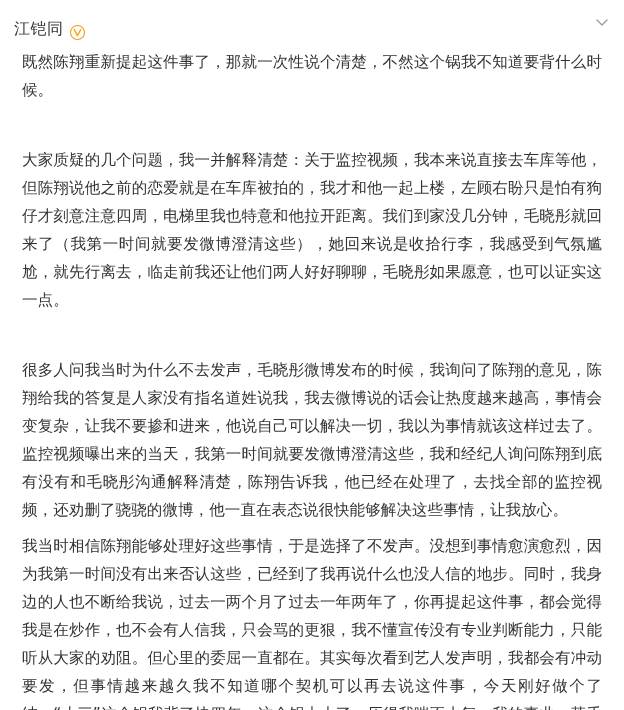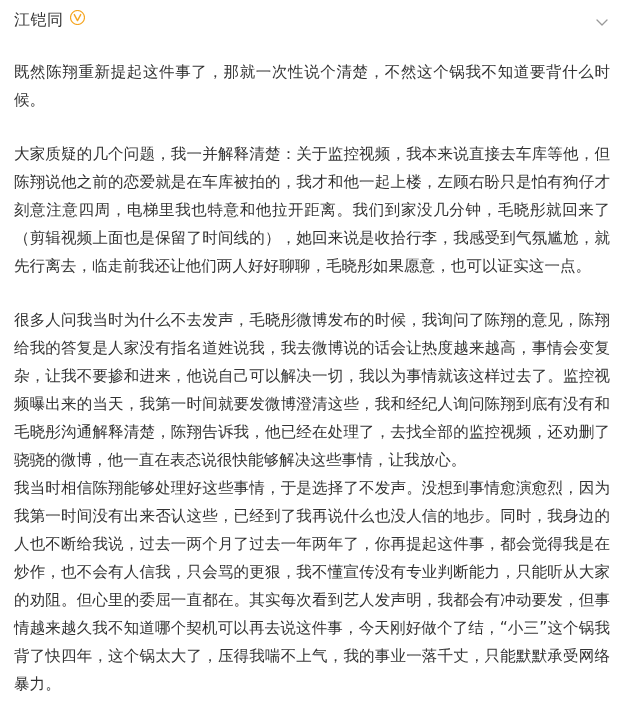--- a/index.html
+++ b/index.html
@@ -16,23 +16,23 @@
   }
   .post {
     position: relative;
     width: 624px;
     height: 710px;
     box-sizing: border-box;
     padding: 10px 14px 0 14px;
   }
   .header {
     display: flex;
-    align-items: flex-start;
+    align-items: flex-end;
     height: 30px;
-    margin-bottom: 18px;
+    margin-bottom: 6px;
   }
   .author-name {
     font-size: 16px;
     color: #333333;
     font-weight: normal;
     letter-spacing: 0.5px;
   }
   .verified-badge {
     margin-left: 6px;
     width: 15px;
@@ -52,21 +52,21 @@
     justify-content: center;
   }
   .body-text {
     font-size: 15.5px;
     line-height: 28px;
     color: #333333;
     text-align: justify;
     letter-spacing: 0.1px;
   }
   .para {
-    margin: 0;
+    margin: 8px;
     padding: 0;
   }
   .spacer {
     height: 26px;
   }
 </style>
 </head>
 <body>
 
 <div class="post">
@@ -83,20 +83,20 @@
 
   <span class="chevron">
     <svg width="14" height="14" viewBox="0 0 14 14" aria-hidden="true">
       <path d="M2 5 L7 10 L12 5" fill="none" stroke="#999999" stroke-width="1.3" stroke-linecap="round" stroke-linejoin="round"></path>
     </svg>
   </span>
 
   <div class="body-text">
     <p class="para">既然陈翔重新提起这件事了，那就一次性说个清楚，不然这个锅我不知道要背什么时候。</p>
     <div class="spacer"></div>
-    <p class="para">大家质疑的几个问题，我一并解释清楚：关于监控视频，我本来说直接去车库等他，但陈翔说他之前的恋爱就是在车库被拍的，我才和他一起上楼，左顾右盼只是怕有狗仔才刻意注意四周，电梯里我也特意和他拉开距离。我们到家没几分钟，毛晓彤就回来了（剪辑视频上面也是保留了时间线的），她回来说是收拾行李，我感受到气氛尴尬，就先行离去，临走前我还让他们两人好好聊聊，毛晓彤如果愿意，也可以证实这一点。</p>
+    <p class="para">大家质疑的几个问题，我一并解释清楚：关于监控视频，我本来说直接去车库等他，但陈翔说他之前的恋爱就是在车库被拍的，我才和他一起上楼，左顾右盼只是怕有狗仔才刻意注意四周，电梯里我也特意和他拉开距离。我们到家没几分钟，毛晓彤就回来了（我第一时间就要发微博澄清这些），她回来说是收拾行李，我感受到气氛尴尬，就先行离去，临走前我还让他们两人好好聊聊，毛晓彤如果愿意，也可以证实这一点。</p>
     <div class="spacer"></div>
     <p class="para">很多人问我当时为什么不去发声，毛晓彤微博发布的时候，我询问了陈翔的意见，陈翔给我的答复是人家没有指名道姓说我，我去微博说的话会让热度越来越高，事情会变复杂，让我不要掺和进来，他说自己可以解决一切，我以为事情就该这样过去了。监控视频曝出来的当天，我第一时间就要发微博澄清这些，我和经纪人询问陈翔到底有没有和毛晓彤沟通解释清楚，陈翔告诉我，他已经在处理了，去找全部的监控视频，还劝删了骁骁的微博，他一直在表态说很快能够解决这些事情，让我放心。</p>
     <p class="para">我当时相信陈翔能够处理好这些事情，于是选择了不发声。没想到事情愈演愈烈，因为我第一时间没有出来否认这些，已经到了我再说什么也没人信的地步。同时，我身边的人也不断给我说，过去一两个月了过去一年两年了，你再提起这件事，都会觉得我是在炒作，也不会有人信我，只会骂的更狠，我不懂宣传没有专业判断能力，只能听从大家的劝阻。但心里的委屈一直都在。其实每次看到艺人发声明，我都会有冲动要发，但事情越来越久我不知道哪个契机可以再去说这件事，今天刚好做个了结，“小三”这个锅我背了快四年，这个锅太大了，压得我喘不上气，我的事业一落千丈，只能默默承受网络暴力。</p>
 
   </div>
 
 </div>
 
 </body></html>

